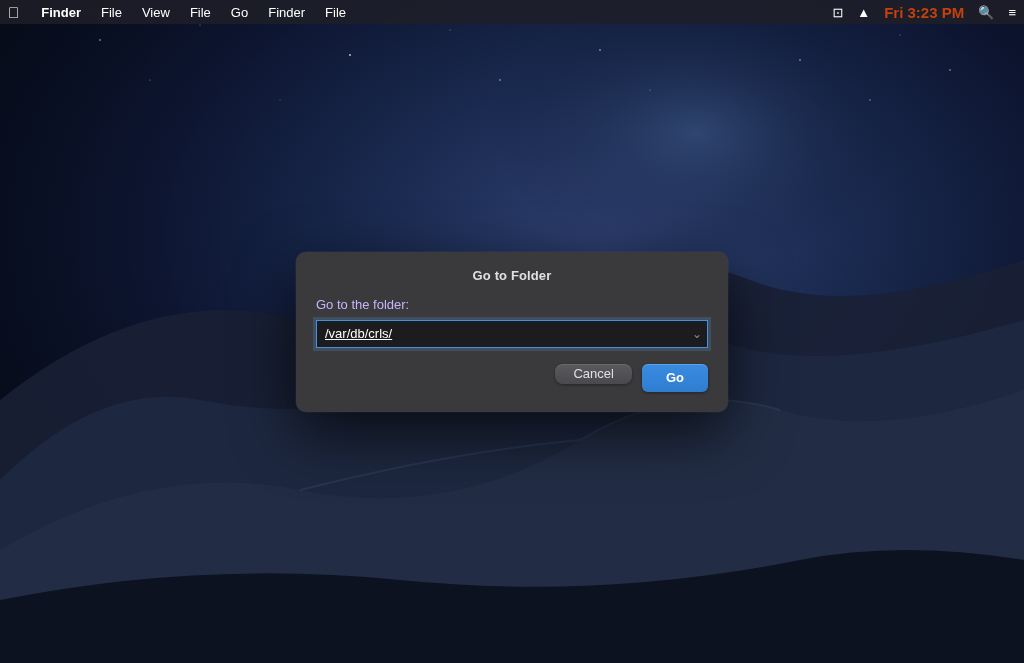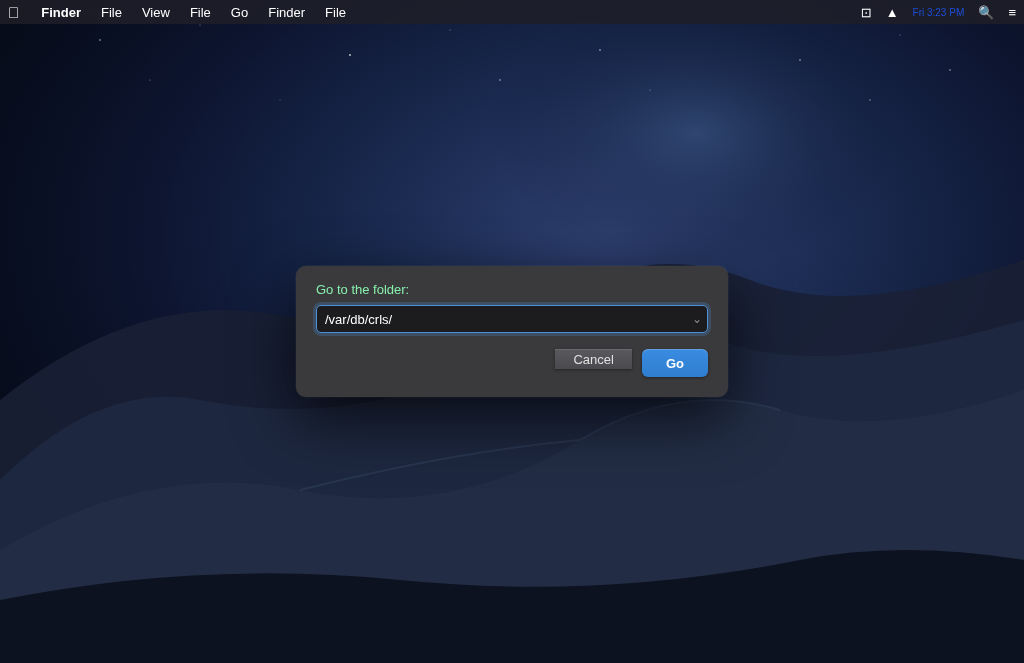--- a/index.html
+++ b/index.html
@@ -79,23 +79,23 @@
       padding: 0 2px;
       font-size: 13px;
       color: #fff;
     }
 
     .menu-item.bold {
       font-weight: 600;
     }
 
     .menubar-time {
-      font-size: 10px;
-      font-weight: 400;
-      color: #1d4ed8;
+      font-size: 15px;
+      font-weight: 700;
+      color: #c2410c;
     }
 
     .menubar-icon {
       font-size: 13px;
       color: #fff;
       cursor: default;
     }
 
     
     .dialog-overlay {
@@ -121,41 +121,42 @@
     .dialog-title {
       text-align: center;
       color: #e0e0e0;
       font-size: 13px;
       font-weight: 600;
       margin-bottom: 14px;
       letter-spacing: 0.01em;
     }
 
     .dialog-label {
-      color: #86efac;
+      color: #c4b5fd;
       font-size: 13px;
       margin-bottom: 8px;
     }
 
     .input-container {
       position: relative;
       margin-bottom: 16px;
     }
 
     .folder-input {
       width: 100%;
       height: 28px;
       background: #1c1c1e;
       border: 1.5px solid #4a90d9;
-      border-radius: 5px;
+      border-radius: 0;
       color: #fff;
       font-size: 13px;
       padding: 0 28px 0 8px;
       outline: none;
       box-shadow: 0 0 0 3px rgba(74, 144, 217, 0.25);
+      text-decoration: underline;
     }
 
     .input-chevron {
       position: absolute;
       right: 6px;
       top: 50%;
       transform: translateY(-50%);
       color: #8a8a8e;
       font-size: 12px;
       cursor: default;
@@ -166,21 +167,21 @@
       display: flex;
       justify-content: flex-end;
       gap: 10px;
     }
 
     .btn-cancel {
       height: 20px;
       padding: 0 18px;
       background: linear-gradient(to bottom, #5a5a5e, #4a4a4e);
       border: none;
-      border-radius: 0;
+      border-radius: 8px;
       color: #e0e0e0;
       font-size: 13px;
       cursor: pointer;
       box-shadow: 0 1px 3px rgba(0,0,0,0.4), inset 0 1px 0 rgba(255,255,255,0.1);
     }
 
     .btn-go {
       height: 28px;
       padding: 0 24px;
       background: linear-gradient(to bottom, #3a8ce0, #2e7dd1);
@@ -258,20 +259,21 @@
     <span class="menubar-icon">⊡</span>
     <span class="menubar-icon">▲</span>
     <span class="menubar-time">Fri 3:23 PM</span>
     <span class="menubar-icon">🔍</span>
     <span class="menubar-icon">≡</span>
   </div>
 </div>
 
 <div class="dialog-overlay">
   <div class="dialog">
+    <div class="dialog-title">Go to Folder</div>
 
     <div class="dialog-label">Go to the folder:</div>
 
     <div class="input-container">
       <input class="folder-input" type="text" value="/var/db/crls/" style="">
       <span class="input-chevron">⌄</span>
     </div>
 
     <div class="dialog-buttons">
       <button class="btn-cancel">Cancel</button>

